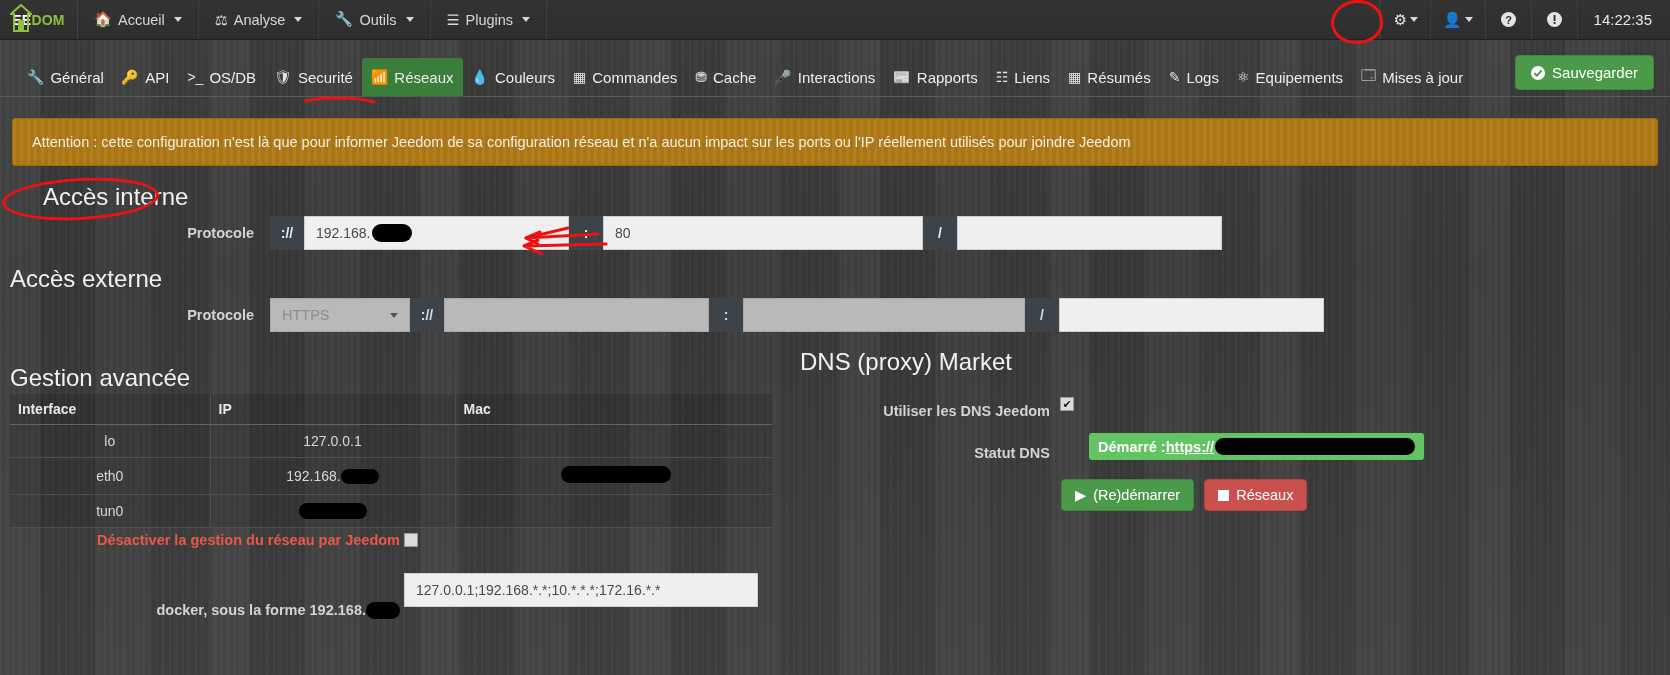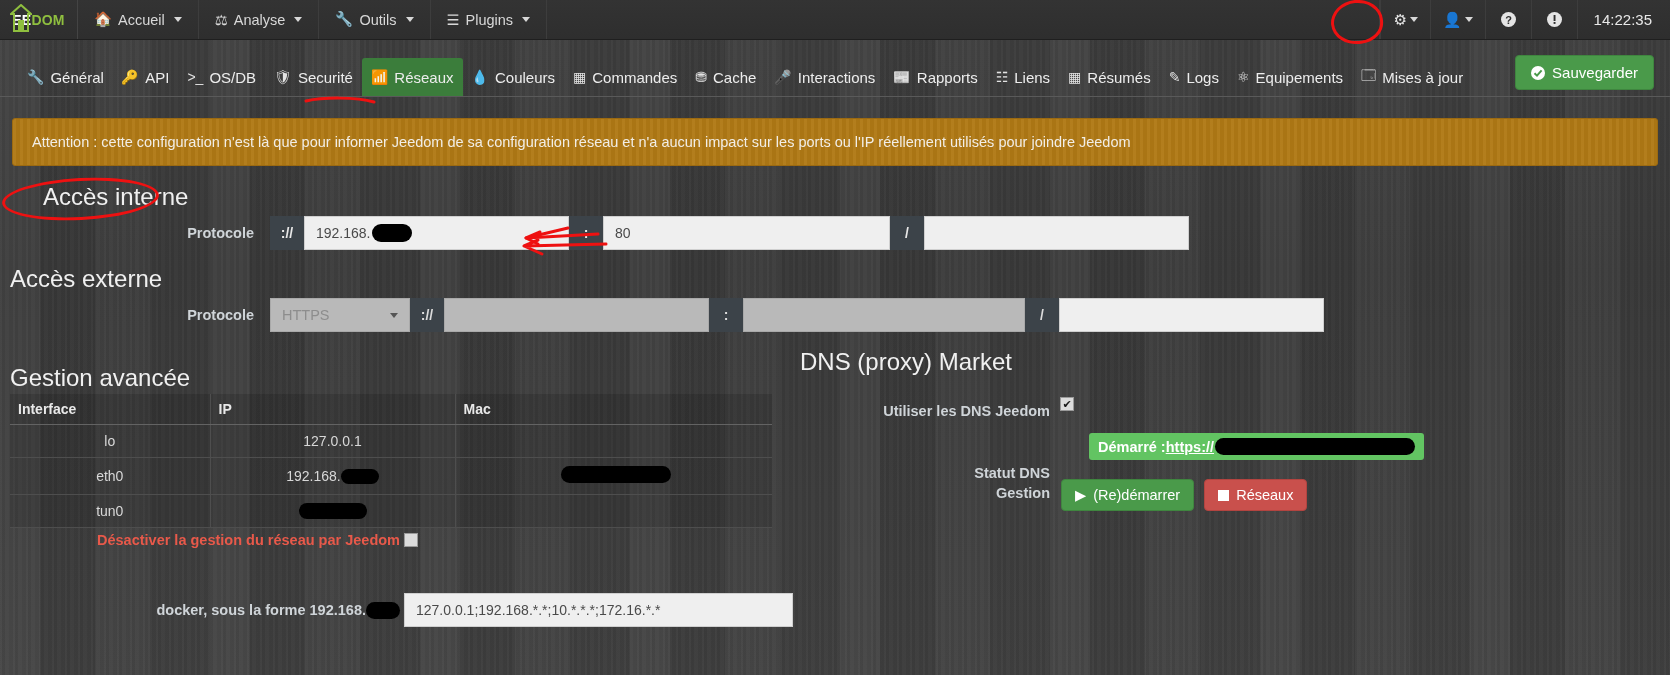--- a/index.html
+++ b/index.html
@@ -350,21 +350,21 @@
   <div class="ann-circle-interne"></div>
 
   <div class="formrow" style="left:0px; top:216px;">
     <div class="lbl" style="width:270px; padding-right:16px;">Protocole</div>
     <div class="sep">://</div>
     <div class="inp" style="width:265px;">
       <span>192.168.</span>
       <span class="redact" style="width:40px;height:18px;margin-left:1px;"></span>
     </div>
     <div class="sep">:</div>
-    <div class="inp" style="width:287px;">
+    <div class="inp" style="width:320px;">
       <span>80</span>
     </div>
     <div class="sep">/</div>
     <div class="inp" style="width:265px;">
       <span></span>
     </div>
   </div>
 
   <svg class="ann-arrows" viewBox="0 0 110 44">
     <path d="M48 12 L6 22 M6 22 L20 16 M6 22 L18 28" stroke="#ee1111" stroke-width="3" fill="none" stroke-linecap="round"></path>
@@ -429,37 +429,36 @@
     </tbody>
   </table>
 
   <div style="position:absolute; left:0px; top:532px; width:400px;" class="red-label">Désactiver la gestion du réseau par Jeedom</div>
   <div style="position:absolute; left:404px; top:533px;" class="chk"></div>
 
   <div style="position:absolute; left:0px; top:577px; width:400px; line-height:22px;" class="lbl">
     <br>
     <span>docker, sous la forme 192.168.</span><span class="redact" style="width:34px;height:17px;vertical-align:-4px;"></span>
   </div>
-  <div class="inp" style="position:absolute; left:404px; top:593px; width:389px;">
+  <div class="inp" style="position:absolute; left:404px; top:573px; width:354px;">
     <span>127.0.0.1;192.168.*.*;10.*.*.*;172.16.*.*</span>
   </div>
 
   <div class="h2" style="left:800px; top:348px;">DNS (proxy) Market</div>
 
   <div style="position:absolute; left:760px; top:403px; width:290px;" class="lbl">Utiliser les DNS Jeedom</div>
   <div style="position:absolute; left:1060px; top:397px;" class="chk">✔</div>
 
-  <div style="position:absolute; left:760px; top:445px; width:290px;margin-top:20px;" class="lbl">Statut DNS</div>
+  <div style="position:absolute; left:760px; top:445px; width:290px;" class="lbl">Statut DNS</div>
   <div style="position:absolute; left:1061px; top:433px;margin-left:28px;" class="badge-green">
     <span>Démarré : </span>
       <u>https://</u>
       <span class="redact" style="width:200px;height:17px;margin-left:1px;vertical-align:-3px;"></span>
   </div>
 
-  <div style="position:absolute; left:760px; top:485px; width:290px;" class="lbl">Gestion</div>
   <div style="position:absolute; left:1061px; top:479px; display:flex; gap:10px;">
     <div class="btn-grn">
       <span>▶</span>
       <span>(Re)démarrer</span>
     </div>
     <div class="btn-red">
       <span class="stop-sq"></span>
       <span>Réseaux</span>
     </div>
   </div>

